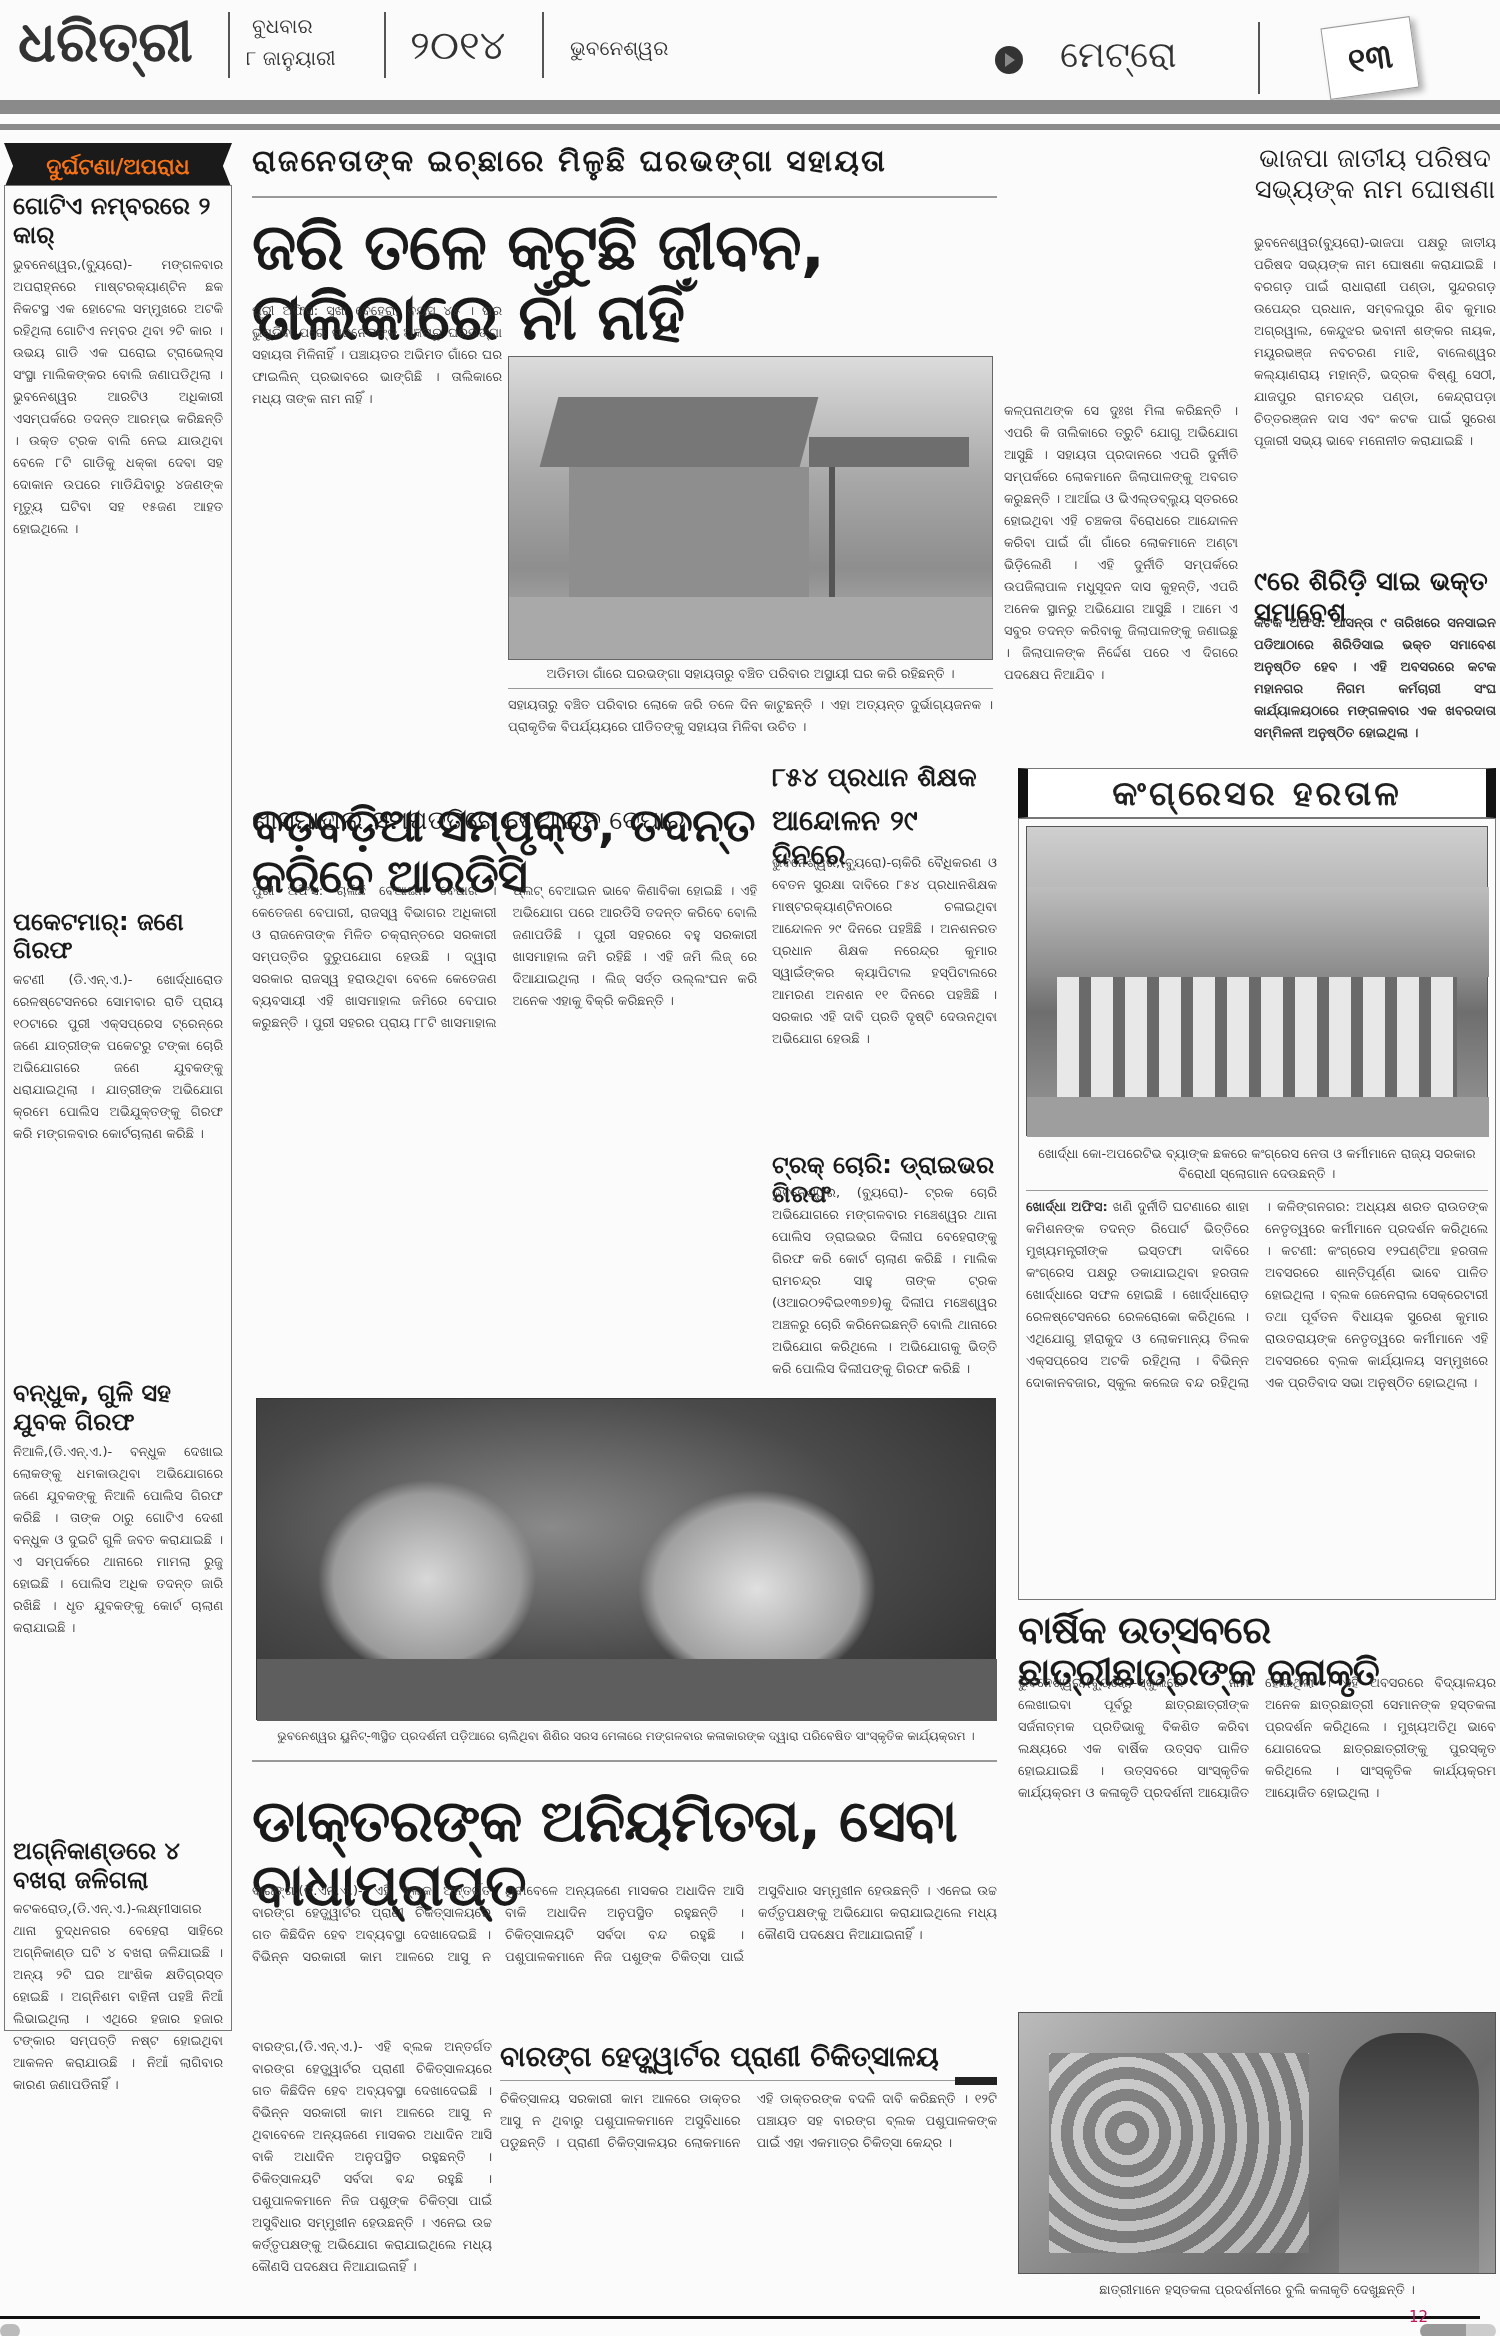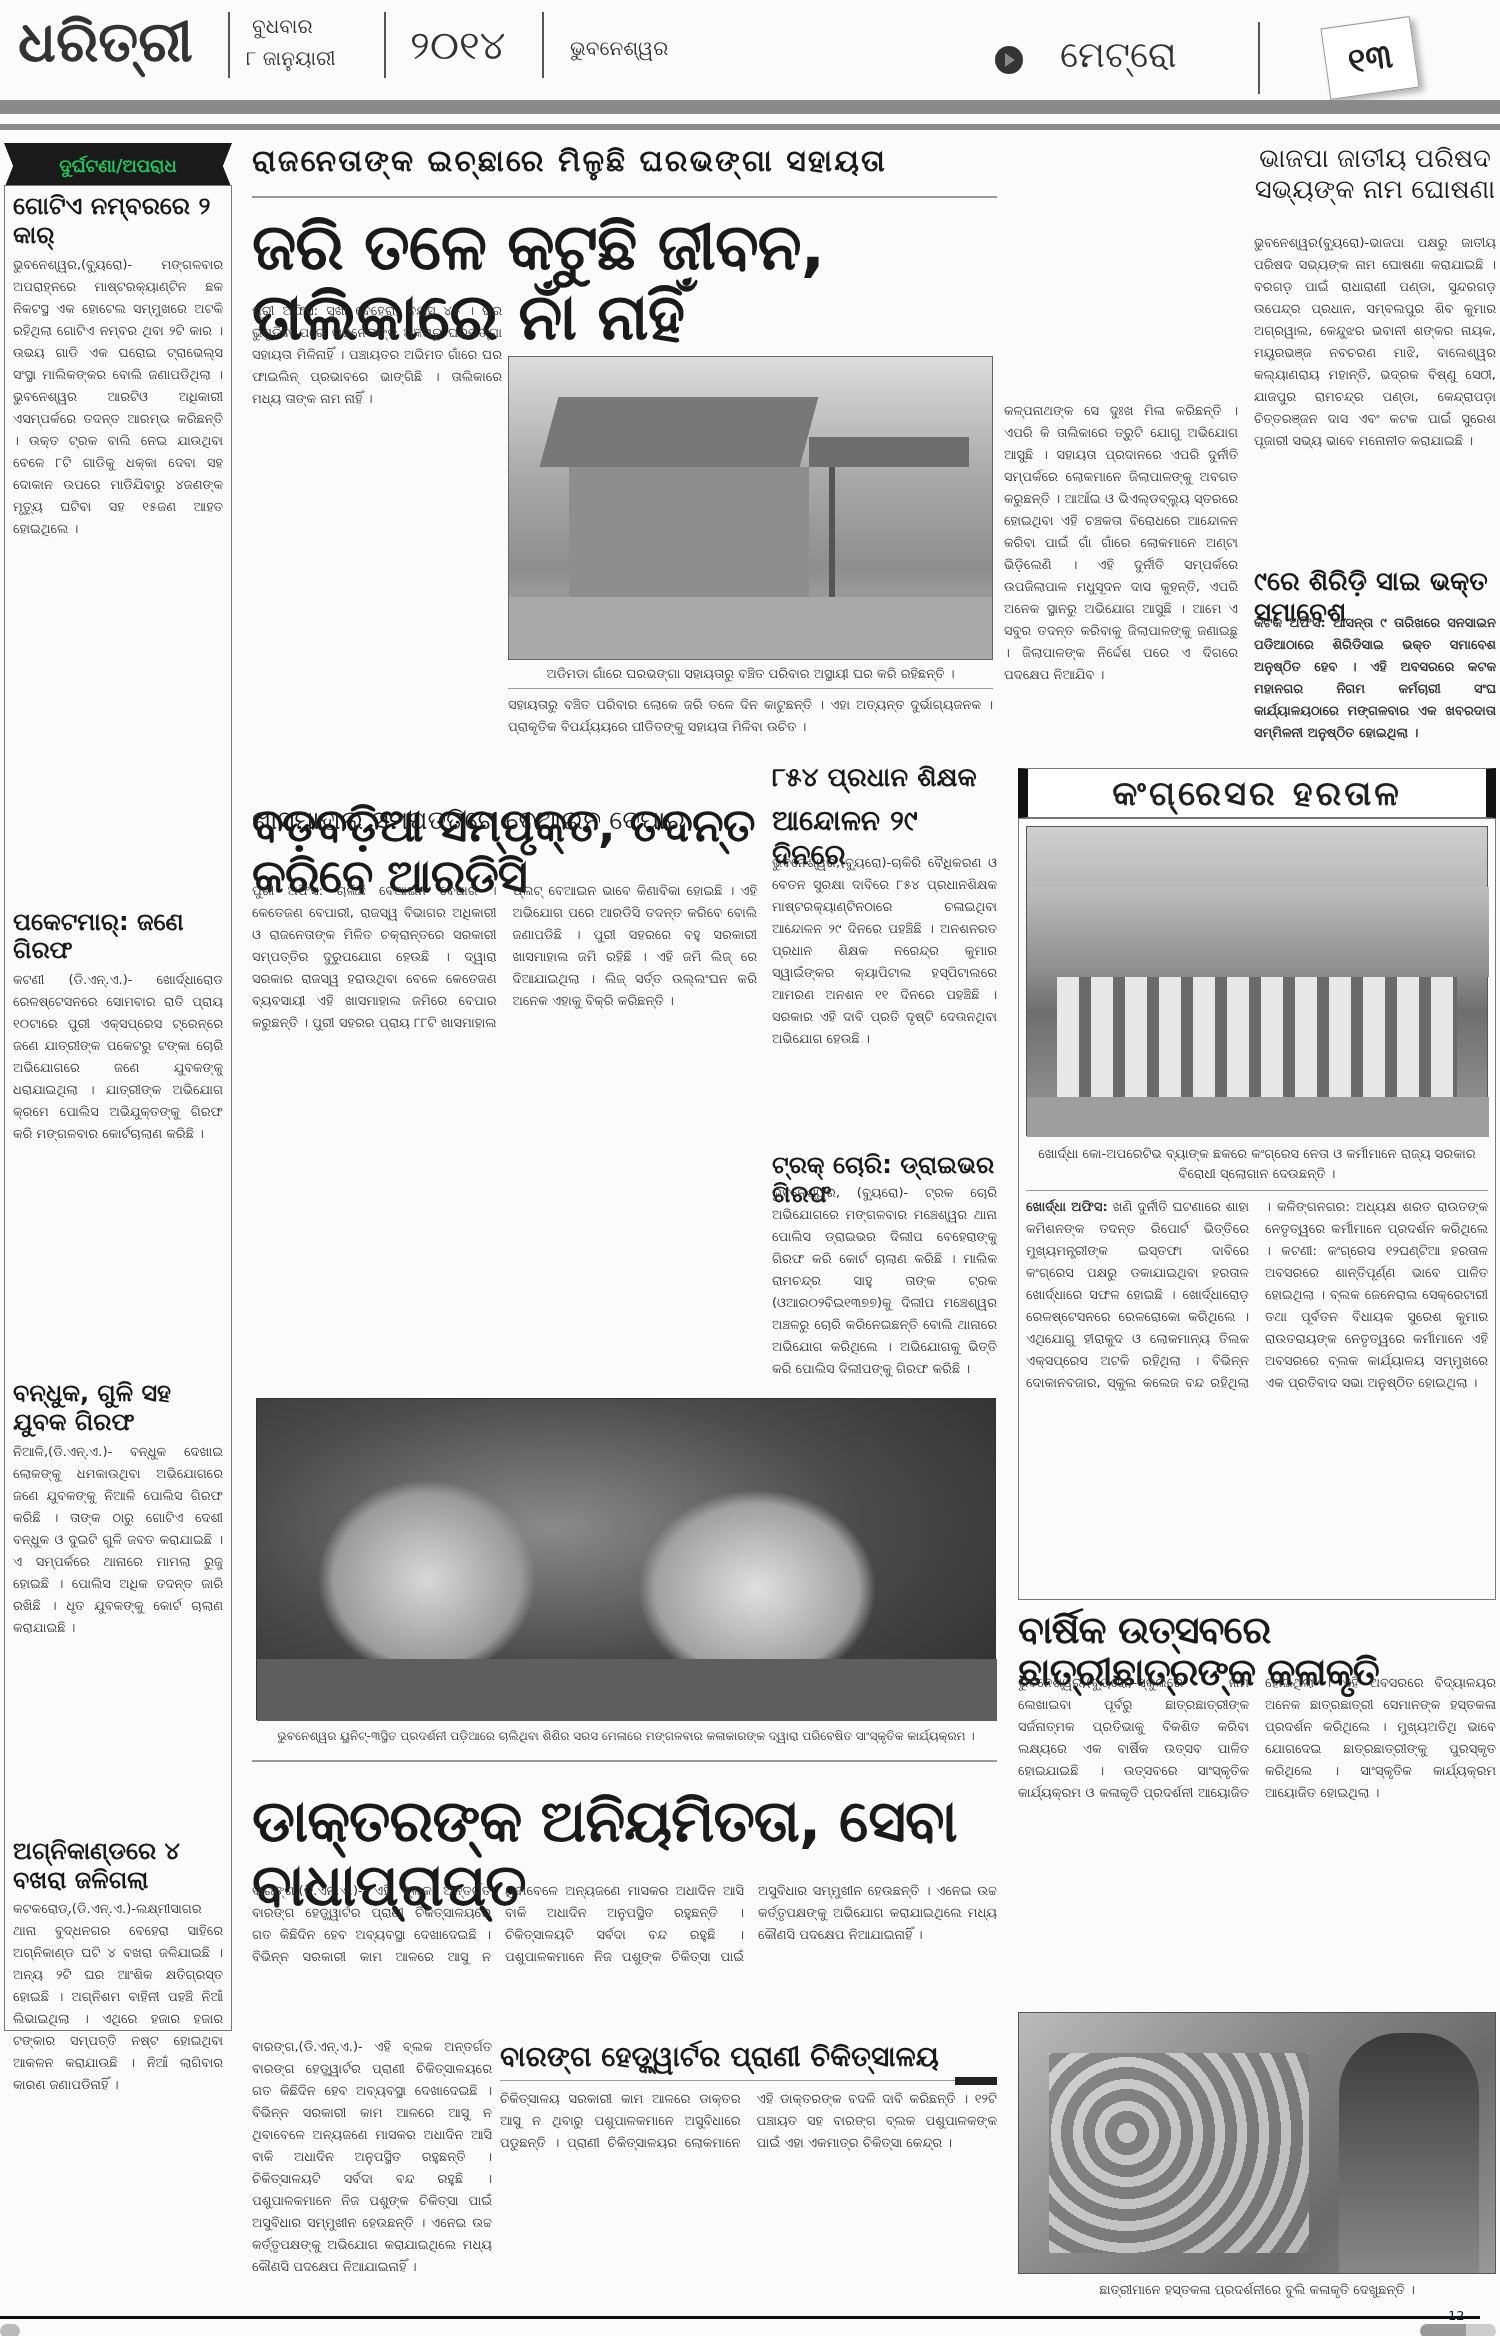--- a/index.html
+++ b/index.html
@@ -9,21 +9,21 @@
   .logo { left: 18px; top: 8px; font-size: 56px; font-weight: bold; color: #333; font-family: "DejaVu Serif", serif; }
   .vsep { width: 2px; background: #555; }
   .mh-text { font-size: 20px; color: #333; }
   .year { font-size: 40px; color: #333; }
   .section-dot { width: 28px; height: 28px; border-radius: 50%; background: #333; }
   .section-dot::after { content: ""; position: absolute; left: 10px; top: 7px; border-left: 10px solid #888; border-top: 7px solid transparent; border-bottom: 7px solid transparent; }
   .section-name { font-size: 36px; color: #333; }
   .page-badge { width: 90px; height: 72px; background: #fff; border: 1px solid #999; transform: rotate(-8deg); box-shadow: 4px 4px 6px rgba(0,0,0,0.3); display: flex; align-items: center; justify-content: center; font-size: 34px; font-weight: bold; color: #222; }
   .band1 { left: 0; top: 100px; width: 1500px; height: 14px; background: #8a8a8a; }
   .band2 { left: 0; top: 124px; width: 1500px; height: 6px; background: #8a8a8a; }
-  .cat-tag { left: 4px; top: 143px; width: 228px; height: 46px; background: #1a1a1a; color: #22c55e; font-size: 18px; font-weight: bold; display: flex; align-items: center; justify-content: center; clip-path: polygon(0 0, 100% 0, 96% 50%, 100% 100%, 0 100%, 4% 50%); }
+  .cat-tag { left: 4px; top: 143px; width: 228px; height: 46px; background: #1a1a1a; color: #f97316; font-size: 22px; font-weight: bold; display: flex; align-items: center; justify-content: center; clip-path: polygon(0 0, 100% 0, 96% 50%, 100% 100%, 0 100%, 4% 50%); }
   .left-col { left: 4px; top: 185px; width: 228px; height: 1846px; border: 1px solid #777; background: #fbfbfb; }
   .h-small { font-size: 24px; font-weight: bold; color: #1a1a1a; line-height: 1.2; }
   .h-med { font-size: 30px; font-weight: bold; color: #1a1a1a; line-height: 1.2; }
   .h-big { font-size: 62px; font-weight: bold; color: #1a1a1a; line-height: 1.1; letter-spacing: -1px; }
   .body-text { font-size: 13px; line-height: 22px; color: #333; text-align: justify; }
   .caption { font-size: 13px; color: #333; text-align: center; line-height: 20px; }
   .hr { height: 2px; background: #999; }
   .photo { background: linear-gradient(180deg, #dcdcdc 0%, #a8a8a8 40%, #8e8e8e 70%, #b8b8b8 100%); border: 1px solid #666; overflow: hidden; }
   .photo-dark { background: radial-gradient(ellipse at 40% 40%, #8a8a8a 0%, #4a4a4a 50%, #2a2a2a 100%); border: 1px solid #333; }
   .photo-crowd { background: linear-gradient(180deg, #cfcfcf 0%, #a8a8a8 35%, #6e6e6e 60%, #9a9a9a 100%); border: 1px solid #555; }
@@ -144,15 +144,15 @@
 
 <div class="abs h-big" style="left:252px;top:1790px;width:745px;font-size:58px;">ଡାକ୍ତରଙ୍କ ଅନିୟମିତତା, ସେବା ବାଧାପ୍ରାପ୍ତ</div>
 <div class="abs body-text col3" style="left:252px;top:1880px;width:745px;height:150px;overflow:hidden;">ବାରଙ୍ଗ,(ଡି.ଏନ୍.ଏ.)- ଏହି ବ୍ଲକ ଅନ୍ତର୍ଗତ ବାରଙ୍ଗ ହେଡ୍କ୍ୱାର୍ଟର ପ୍ରାଣୀ ଚିକିତ୍ସାଳୟରେ ଗତ କିଛିଦିନ ହେବ ଅବ୍ୟବସ୍ଥା ଦେଖାଦେଇଛି । ବିଭିନ୍ନ ସରକାରୀ କାମ ଆଳରେ ଆସୁ ନ ଥିବାବେଳେ ଅନ୍ୟଜଣେ ମାସକର ଅଧାଦିନ ଆସି ବାକି ଅଧାଦିନ ଅନୁପସ୍ଥିତ ରହୁଛନ୍ତି । ଚିକିତ୍ସାଳୟଟି ସର୍ବଦା ବନ୍ଦ ରହୁଛି । ପଶୁପାଳକମାନେ ନିଜ ପଶୁଙ୍କ ଚିକିତ୍ସା ପାଇଁ ଅସୁବିଧାର ସମ୍ମୁଖୀନ ହେଉଛନ୍ତି । ଏନେଇ ଉଚ୍ଚ କର୍ତ୍ତୃପକ୍ଷଙ୍କୁ ଅଭିଯୋଗ କରାଯାଇଥିଲେ ମଧ୍ୟ କୌଣସି ପଦକ୍ଷେପ ନିଆଯାଇନାହିଁ ।</div>
 <div class="abs h-med" style="left:500px;top:2040px;width:497px;font-size:28px;">ବାରଙ୍ଗ ହେଡ୍କ୍ୱାର୍ଟର ପ୍ରାଣୀ ଚିକିତ୍ସାଳୟ</div>
 <div class="abs hr" style="left:500px;top:2080px;width:497px;height:1px;"></div>
 <div class="abs underline-bar" style="left:955px;top:2077px;width:42px;"></div>
 <div class="abs body-text col3" style="left:252px;top:2036px;width:240px;height:270px;overflow:hidden;column-count:1;">ବାରଙ୍ଗ,(ଡି.ଏନ୍.ଏ.)- ଏହି ବ୍ଲକ ଅନ୍ତର୍ଗତ ବାରଙ୍ଗ ହେଡ୍କ୍ୱାର୍ଟର ପ୍ରାଣୀ ଚିକିତ୍ସାଳୟରେ ଗତ କିଛିଦିନ ହେବ ଅବ୍ୟବସ୍ଥା ଦେଖାଦେଇଛି । ବିଭିନ୍ନ ସରକାରୀ କାମ ଆଳରେ ଆସୁ ନ ଥିବାବେଳେ ଅନ୍ୟଜଣେ ମାସକର ଅଧାଦିନ ଆସି ବାକି ଅଧାଦିନ ଅନୁପସ୍ଥିତ ରହୁଛନ୍ତି । ଚିକିତ୍ସାଳୟଟି ସର୍ବଦା ବନ୍ଦ ରହୁଛି । ପଶୁପାଳକମାନେ ନିଜ ପଶୁଙ୍କ ଚିକିତ୍ସା ପାଇଁ ଅସୁବିଧାର ସମ୍ମୁଖୀନ ହେଉଛନ୍ତି । ଏନେଇ ଉଚ୍ଚ କର୍ତ୍ତୃପକ୍ଷଙ୍କୁ ଅଭିଯୋଗ କରାଯାଇଥିଲେ ମଧ୍ୟ କୌଣସି ପଦକ୍ଷେପ ନିଆଯାଇନାହିଁ ।</div>
 <div class="abs body-text col2" style="left:500px;top:2088px;width:497px;height:218px;overflow:hidden;">ଚିକିତ୍ସାଳୟ ସରକାରୀ କାମ ଆଳରେ ଡାକ୍ତର ଆସୁ ନ ଥିବାରୁ ପଶୁପାଳକମାନେ ଅସୁବିଧାରେ ପଡୁଛନ୍ତି । ପ୍ରାଣୀ ଚିକିତ୍ସାଳୟର ଲୋକମାନେ ଏହି ଡାକ୍ତରଙ୍କ ବଦଳି ଦାବି କରିଛନ୍ତି । ୧୨ଟି ପଞ୍ଚାୟତ ସହ ବାରଙ୍ଗ ବ୍ଲକ ପଶୁପାଳକଙ୍କ ପାଇଁ ଏହା ଏକମାତ୍ର ଚିକିତ୍ସା କେନ୍ଦ୍ର ।</div>
 
 <div class="abs foot-line"></div>
-<div class="abs" style="left:1448px;top:2308px;font-size:13px;color:#0f172a;">12</div>
+<div class="abs" style="left:1409px;top:2308px;font-size:15px;color:#be185d;">12</div>
 <div class="abs foot-pill" style="left:0;top:2324px;width:20px;"></div>
 <div class="abs foot-pill" style="left:1420px;top:2324px;width:76px;background:linear-gradient(90deg,#999 60%,#ccc 60%);"></div>
 
 </body></html>

